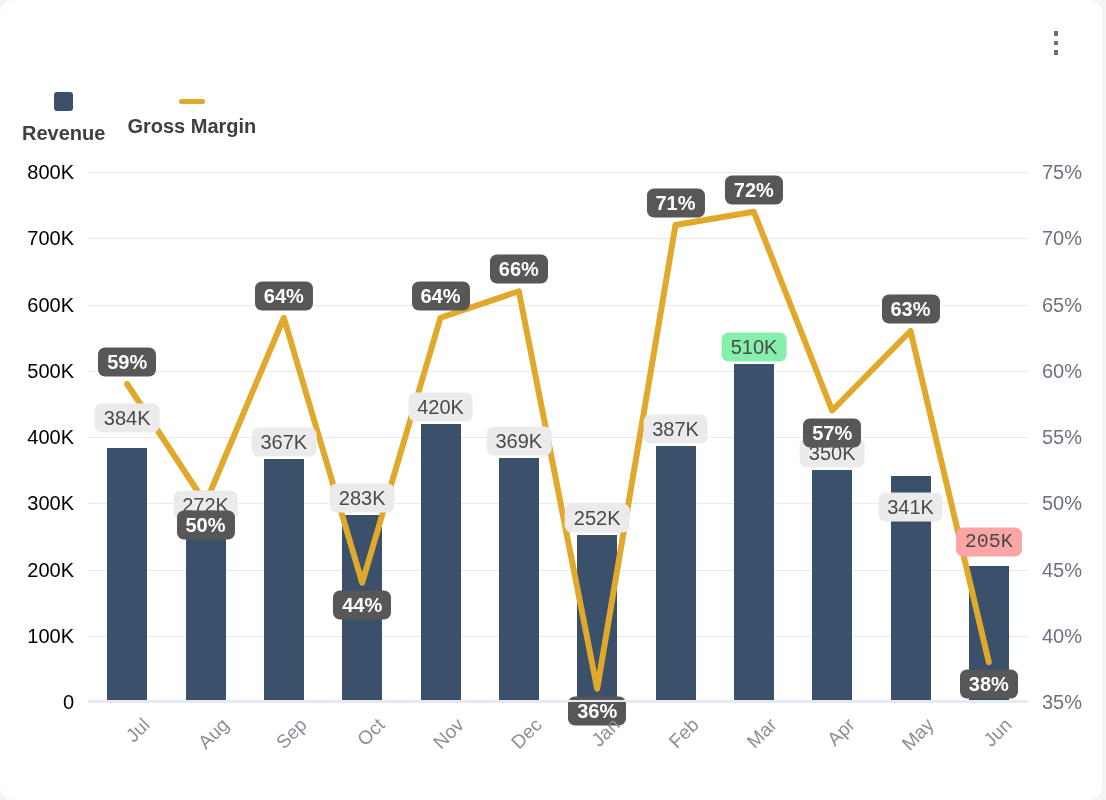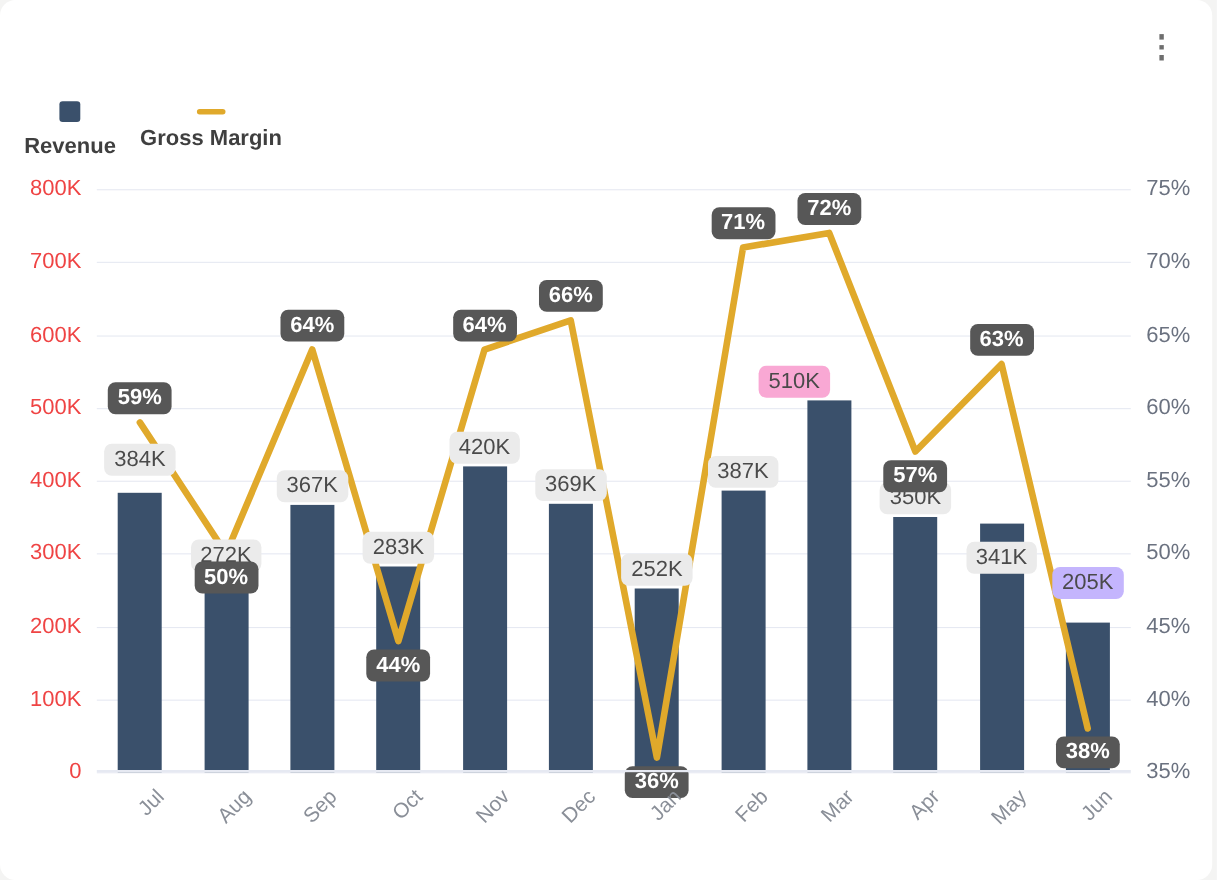--- a/index.html
+++ b/index.html
@@ -72,21 +72,21 @@
     left: 0; width: 100%;
     height: 1px;
     background: #e6e9f2;
   }
   .ytick-left {
     position: absolute;
     right: 100%;
     margin-right: 14px;
     transform: translateY(-50%);
     font-size: 20px;
-    color: #ef4444;
+    color: #000000;
     white-space: nowrap;
   }
   .ytick-right {
     position: absolute;
     left: 100%;
     margin-left: 14px;
     transform: translateY(-50%);
     font-size: 20px;
     color: #6b7280;
     white-space: nowrap;
@@ -213,24 +213,24 @@
       </svg>
     <div id="barlabels">
         <div class="dl dl-bar" style="left: 39.1667px; top: 246px; background: rgb(235, 235, 235);">384K</div>
         <div class="dl dl-bar" style="left: 117.5px; top: 332.8px; background: rgb(235, 235, 235);">272K</div>
         <div class="dl dl-bar" style="left: 195.833px; top: 269.863px; background: rgb(235, 235, 235);">367K</div>
         <div class="dl dl-bar" style="left: 274.167px; top: 325.512px; background: rgb(235, 235, 235);">283K</div>
         <div class="dl dl-bar" style="left: 352.5px; top: 234.75px; background: rgb(235, 235, 235);">420K</div>
         <div class="dl dl-bar" style="left: 430.833px; top: 268.538px; background: rgb(235, 235, 235);">369K</div>
         <div class="dl dl-bar" style="left: 509.167px; top: 346.05px; background: rgb(235, 235, 235);">252K</div>
         <div class="dl dl-bar" style="left: 587.5px; top: 256.613px; background: rgb(235, 235, 235);">387K</div>
-        <div class="dl dl-bar" style="left: 634px; top: 175.125px; background: #f9a8d4;">510K</div>
+        <div class="dl dl-bar" style="left: 666px; top: 175.125px; background: #86efac;">510K</div>
         <div class="dl dl-bar" style="left: 744.167px; top: 281.125px; background: rgb(235, 235, 235);">350K</div>
         <div class="dl dl-bar" style="left: 822.5px; top: 287.087px; background: rgb(235, 235, 235); margin-top: 48px;">341K</div>
-        <div class="dl dl-bar" style="left: 900.833px; top: 358px; background: #c4b5fd;">205K</div>
+        <div class="dl dl-bar" style="left: 900.833px; top: 370px; background: #fca5a5; font-family: Liberation Mono, monospace;">205K</div>
       </div>
     <div id="pctlabels">
         <div class="dl dl-pct" style="left: 39.1667px; top: 190px; background: rgb(87, 87, 87);">59%</div>
         <div class="dl dl-pct" style="left: 117.5px; top: 353.25px; background: rgb(87, 87, 87);">50%</div>
         <div class="dl dl-pct" style="left: 195.833px; top: 123.75px; background: rgb(87, 87, 87);">64%</div>
         <div class="dl dl-pct" style="left: 274.167px; top: 432.75px; background: rgb(87, 87, 87);">44%</div>
         <div class="dl dl-pct" style="left: 352.5px; top: 123.75px; background: rgb(87, 87, 87);">64%</div>
         <div class="dl dl-pct" style="left: 430.833px; top: 97.25px; background: rgb(87, 87, 87);">66%</div>
         <div class="dl dl-pct" style="left: 509.167px; top: 538.75px; background: rgb(87, 87, 87);">36%</div>
         <div class="dl dl-pct" style="left: 587.5px; top: 31px; background: rgb(87, 87, 87);">71%</div>

